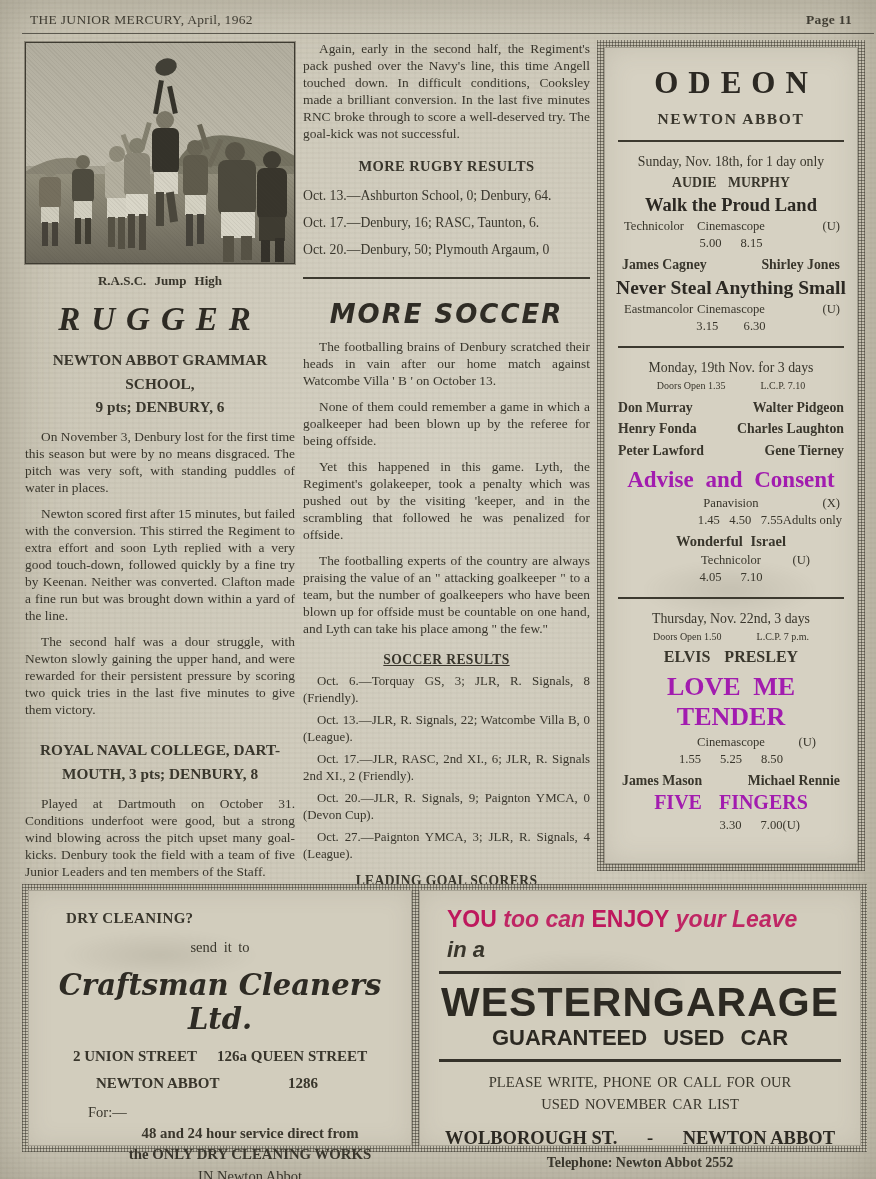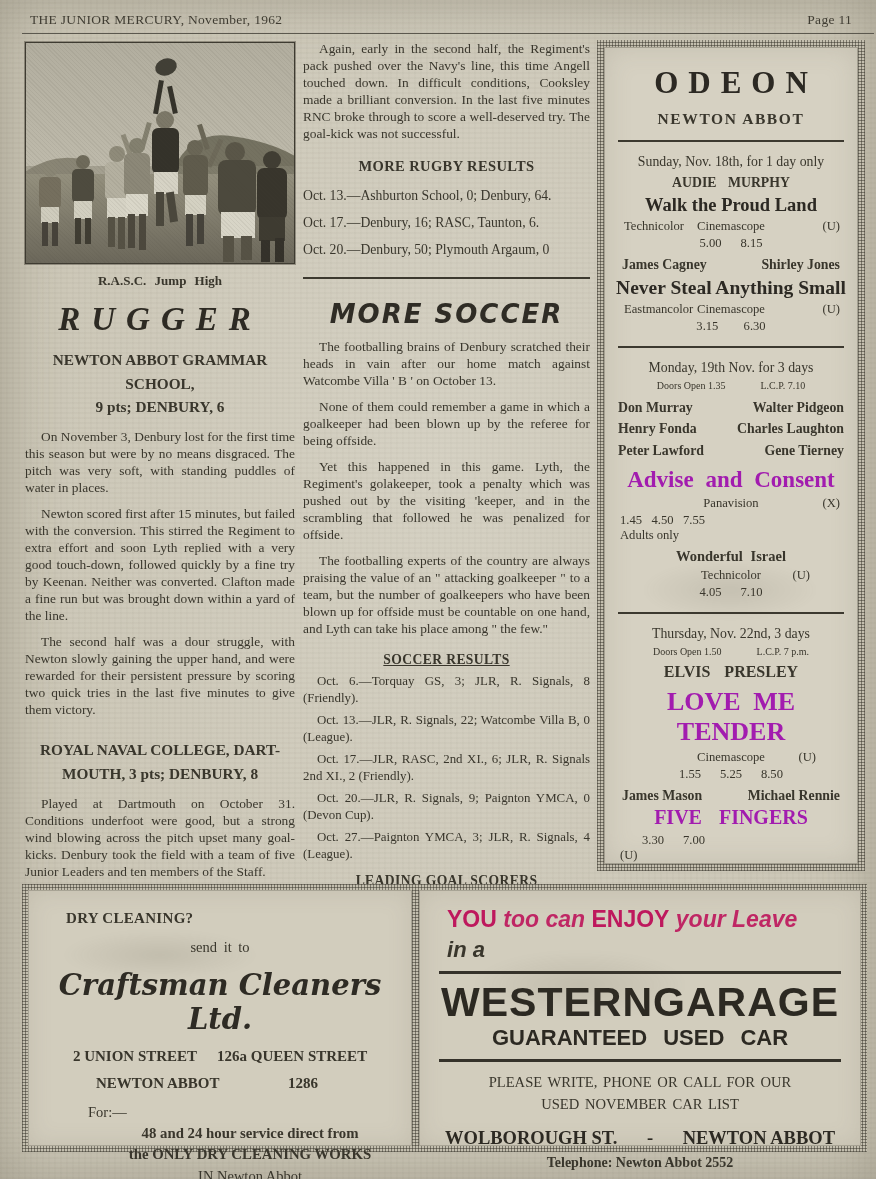--- a/index.html
+++ b/index.html
@@ -15,21 +15,21 @@
     background:
       radial-gradient(ellipse at 50% 40%, rgba(255,255,250,.18), rgba(0,0,0,0) 70%),
       repeating-linear-gradient(0deg, rgba(120,114,96,.05) 0 2px, rgba(0,0,0,0) 2px 5px),
       repeating-linear-gradient(90deg, rgba(120,114,96,.04) 0 2px, rgba(0,0,0,0) 2px 6px),
       #ccc7b7;
     box-shadow:inset 0 0 60px rgba(90,84,66,.35);
   }
   
   .hdr{position:absolute;top:12px;left:30px;right:24px;display:flex;justify-content:space-between;
        font-size:13.5px;letter-spacing:.3px;color:#403d33;}
-  .hdr .pg{font-weight:normal;}
+  .hdr .pg{font-weight:bold;}
   .hdr-rule{position:absolute;top:33px;left:22px;right:2px;border-top:1.5px solid #5b584e;}
 
   
   p.body{font-size:13.4px;line-height:1.27;text-align:justify;text-indent:16px;margin:9px 0;}
 
   
   .col-left{position:absolute;left:25px;top:42px;width:270px;}
   .photo{width:270px;height:222px;overflow:hidden;position:relative;background:#a9a598;
          box-shadow:0 0 0 1px rgba(60,56,44,.4);}
   .photo::after{content:"";position:absolute;inset:0;
@@ -71,21 +71,21 @@
   .o-star{font-weight:bold;font-size:13.8px;text-align:center;word-spacing:8px;margin:5px 0 2px;}
   .o-film-m{font-weight:bold;font-size:18.5px;text-align:center;margin:4px 0 2px;color:#2c2923;}
   .o-film-l{font-weight:bold;font-size:23px;text-align:center;word-spacing:6px;margin:6px 0 0;color:#a21caf;}
   .o-tech{display:grid;grid-template-columns:1fr auto 1fr;font-size:12.6px;align-items:baseline;margin:3px 2px 0;}
   .o-tech .t-l{justify-self:start;padding-left:6px;}
   .o-tech .t-c{justify-self:center;}
   .o-tech .t-r{justify-self:end;padding-right:4px;}
   .o-times{font-size:12.6px;text-align:center;white-space:pre;margin:2px 0 6px;}
   .o-pair{display:flex;justify-content:space-between;font-weight:bold;font-size:13.8px;padding:0 6px;margin:4px 0 2px;}
   .o-grid-row{display:flex;justify-content:space-between;font-weight:bold;font-size:13.8px;line-height:1.55;padding:0 2px;}
-  .o-split{display:flex;justify-content:flex-end;font-size:12.6px;align-items:baseline;padding:0 4px;margin:2px 0 4px;flex-direction:column;}
+  .o-split{display:flex;justify-content:flex-end;font-size:12.6px;align-items:baseline;padding:0 4px;margin:2px 0 4px;}
   .o-split .lt{white-space:pre;}
 
   
   .band{position:absolute;left:22px;top:884px;width:845px;height:268px;box-sizing:border-box;
         padding:6px;display:flex;gap:7px;}
   .cell{background:#d2cdbd;box-sizing:border-box;height:100%;
         box-shadow:inset 0 0 0 1px rgba(90,86,72,.3), inset 0 0 24px rgba(110,104,86,.15);}
   .cell-l{width:409px;padding:12px 16px;}
   .cell-r{flex:1;padding:10px 20px;}
   .dc-q{font-weight:bold;font-size:15px;margin:8px 0 0 22px;letter-spacing:.3px;}
@@ -115,21 +115,21 @@
 
   .smudge{position:absolute;pointer-events:none;filter:blur(3px);opacity:.12;
       background:radial-gradient(ellipse, #4c483a 0%, rgba(0,0,0,0) 70%);}
 </style>
 </head>
 <body>
 
 <div class="page">
 
   <div class="hdr">
-    <span>THE JUNIOR MERCURY, November, 1962</span>
+    <span>THE JUNIOR MERCURY, April, 1962</span>
     <span class="pg">Page 11</span>
   </div>
   <div class="hdr-rule"></div>
 
   <div class="col-left">
     <div class="photo">
       <svg width="270" height="222" viewBox="0 0 270 222">
         <defs>
           <linearGradient id="sky" x1="0" y1="0" x2="0" y2="1">
             <stop offset="0" stop-color="#b2ae9f"></stop>

